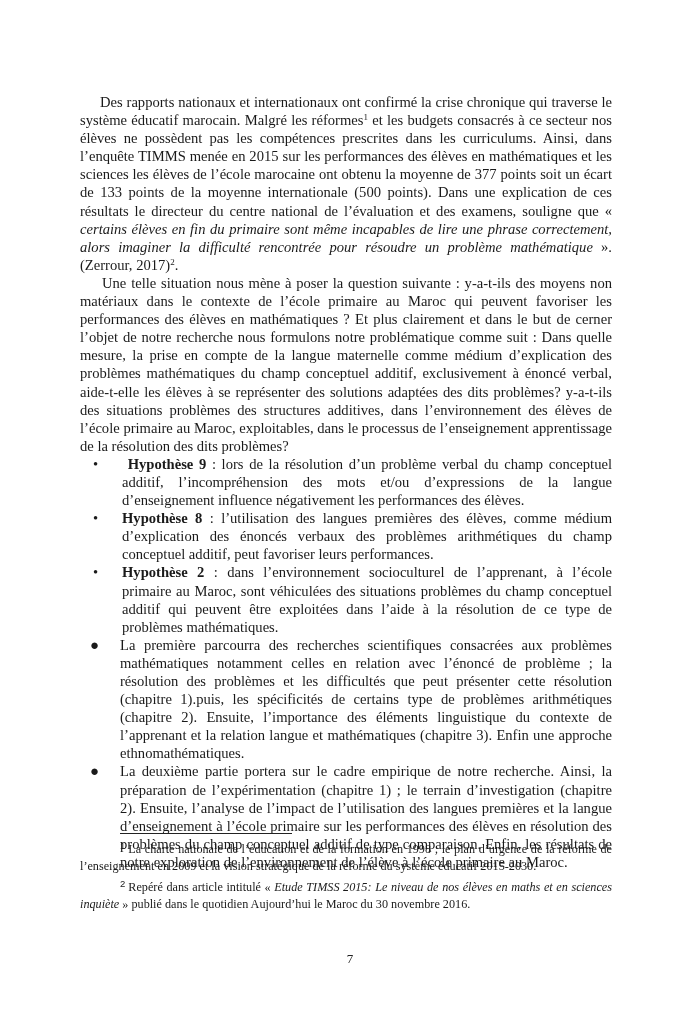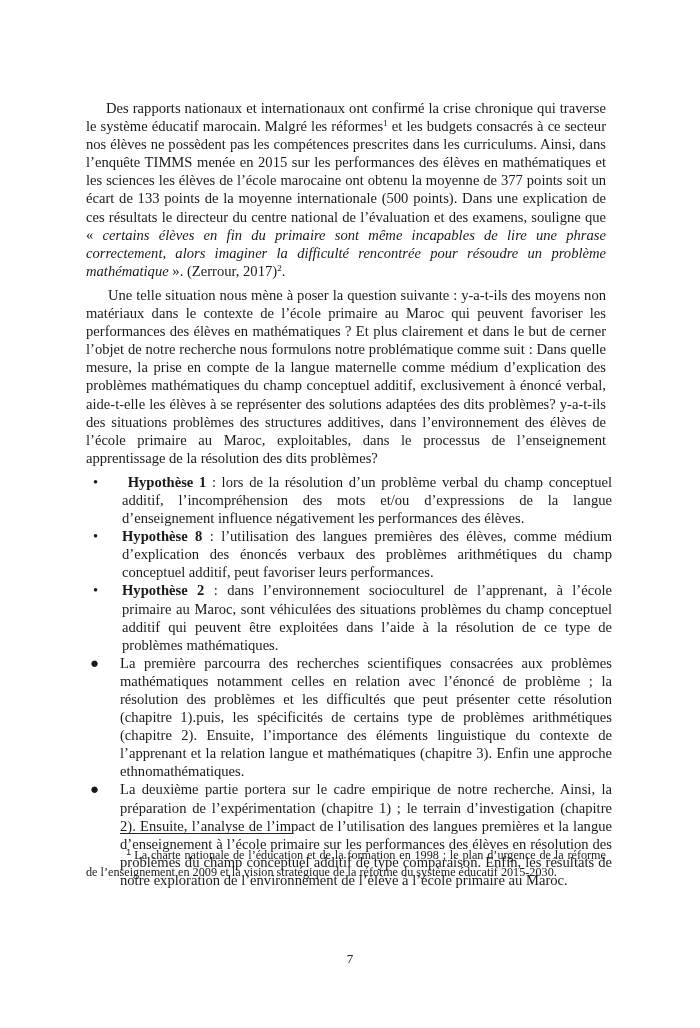--- a/index.html
+++ b/index.html
@@ -2,21 +2,21 @@
 <html><head>
 <meta charset="utf-8">
 <style>
   html, body { margin: 0; padding: 0; background: #ffffff; }
   body { width: 700px; height: 1028px; position: relative; overflow: hidden; }
   .page {
     position: absolute; left: 80px; top: 93px; width: 532px;
     font-family: "Liberation Serif", serif; font-size: 14.6px; line-height: 18.1px;
     color: #1a1a1a; text-align: justify;
   }
-  p { margin: 6px; }
+  p { margin: 0; }
   .indent { text-indent: 20px; }
   .indent2 { text-indent: 22px; }
   sup { font-size: 9px; line-height: 0; vertical-align: 5px; }
   em { font-style: italic; }
   ul { margin: 0; padding: 0; list-style: none; }
   li { position: relative; padding-left: 40px; }
   .hyp-list li .bullet { position: absolute; left: 11px; top: 0; }
   .part-list li .bullet { position: absolute; left: 10px; top: 0; font-size: 15px; }
   .hyp-list li { margin-left: 2px; }
   b { font-weight: bold; }
@@ -36,31 +36,32 @@
 </head>
 <body>
 
 <div class="page">
   <p class="indent"><span>Des rapports nationaux et internationaux ont confirmé la crise chronique qui traverse le système éducatif marocain. Malgré les réformes</span><sup>1</sup><span> et les budgets consacrés à ce secteur nos élèves ne possèdent pas les compétences prescrites dans les curriculums. Ainsi, dans l’enquête TIMMS menée en 2015 sur les performances des élèves en mathématiques et les sciences les élèves de l’école marocaine ont obtenu la moyenne de 377 points soit un écart de 133 points de la moyenne internationale (500 points). Dans une explication de ces résultats le directeur du centre national de l’évaluation et des examens, souligne que « </span><em>certains élèves en fin du primaire sont même incapables de lire une phrase correctement, alors imaginer la difficulté rencontrée pour résoudre un problème mathématique</em><span> ». (Zerrour, 2017)</span><sup>2</sup><span>.</span></p>
 
   <p class="indent2">Une telle situation nous mène à poser la question suivante : y-a-t-ils des moyens non matériaux dans le contexte de l’école primaire au Maroc qui peuvent favoriser les performances des élèves en mathématiques ? Et plus clairement et dans le but de cerner l’objet de notre recherche nous formulons notre problématique comme suit : Dans quelle mesure, la prise en compte de la langue maternelle comme médium d’explication des problèmes mathématiques du champ conceptuel  additif, exclusivement à énoncé verbal, aide-t-elle les élèves à se représenter des solutions adaptées des dits problèmes? y-a-t-ils des situations problèmes des structures additives, dans l’environnement des élèves de l’école primaire au Maroc, exploitables, dans le processus de l’enseignement apprentissage de la résolution des dits problèmes?</p>
 
 
   <ul class="hyp-list">
-    <li><span class="bullet">•</span>&nbsp;<b>Hypothèse 1</b><span> : lors de la résolution d’un problème verbal du champ conceptuel additif, l’incompréhension des mots et/ou d’expressions de la langue d’enseignement influence négativement les performances des élèves.</span></li>
+    <li><span class="bullet">•</span>&nbsp;<b>Hypothèse 9</b><span> : lors de la résolution d’un problème verbal du champ conceptuel additif, l’incompréhension des mots et/ou d’expressions de la langue d’enseignement influence négativement les performances des élèves.</span></li>
     <li><span class="bullet">•</span><b>Hypothèse 8</b><span> : l’utilisation des langues premières des élèves, comme médium d’explication des énoncés verbaux des problèmes arithmétiques du champ conceptuel additif, peut favoriser leurs performances.</span></li>
     <li><span class="bullet">•</span><b>Hypothèse 2</b><span> : dans l’environnement socioculturel de l’apprenant, à l’école primaire au Maroc,  sont véhiculées des situations problèmes du champ conceptuel additif qui peuvent être exploitées dans l’aide à la résolution de ce type de problèmes mathématiques.</span></li>
   </ul>
 
 
   <ul class="part-list">
     <li><span class="bullet">●</span><span>La première parcourra des recherches scientifiques consacrées aux problèmes mathématiques notamment celles en relation avec l’énoncé de problème ; la résolution des problèmes et les difficultés que peut présenter cette résolution (chapitre 1).puis, les spécificités de certains type de problèmes arithmétiques (chapitre 2). Ensuite, l’importance des éléments linguistique du contexte de l’apprenant et la relation langue et mathématiques (chapitre 3). Enfin une approche ethnomathématiques.</span></li>
     <li><span class="bullet">●</span><span>La deuxième partie portera sur le cadre empirique de notre recherche. Ainsi, la préparation de l’expérimentation (chapitre 1) ; le terrain d’investigation (chapitre 2). Ensuite, l’analyse de l’impact de l’utilisation des langues premières et la langue d’enseignement à l’école primaire  sur les performances des élèves en résolution des problèmes du champ conceptuel additif de type comparaison. Enfin, les résultats de notre exploration de l’environnement de l’élève à l’école primaire au Maroc.</span></li>
   </ul>
 </div>
 
 <div class="footnote-rule"></div>
 
 <div class="footnotes">
   <p><span class="fnmark">1</span><span>La charte nationale de l’éducation et de la formation en 1998 ; le plan d’urgence de la réforme de l’enseignement en 2009 et la vision stratégique de la réforme du système éducatif 2015-2030.</span></p>
+  <p><span class="fnmark">2</span><span>Repéré dans article intitulé « </span><em>Etude TIMSS 2015: Le niveau de nos élèves en maths et en sciences inquiète</em><span> » publié dans le quotidien  Aujourd’hui le Maroc du 30 novembre 2016.</span></p>
 </div>
 
 <div class="page-number">7</div>
 
 </body></html>

